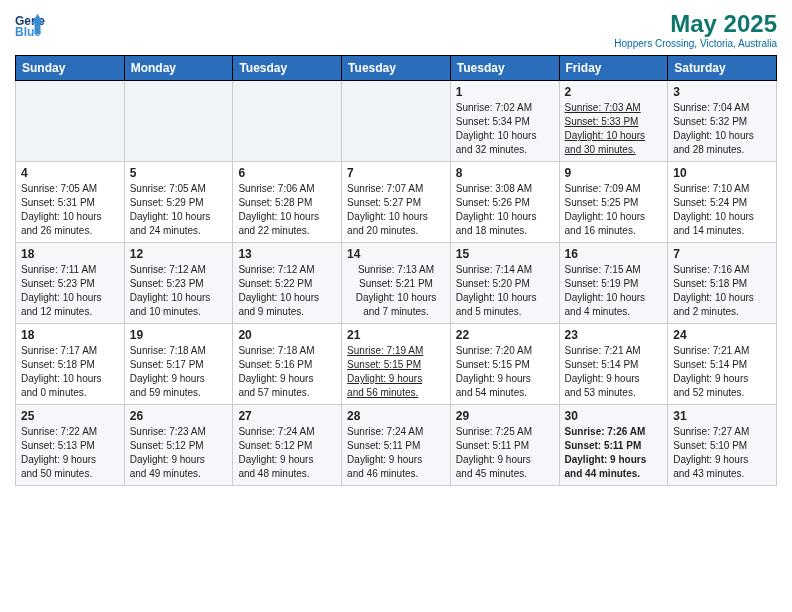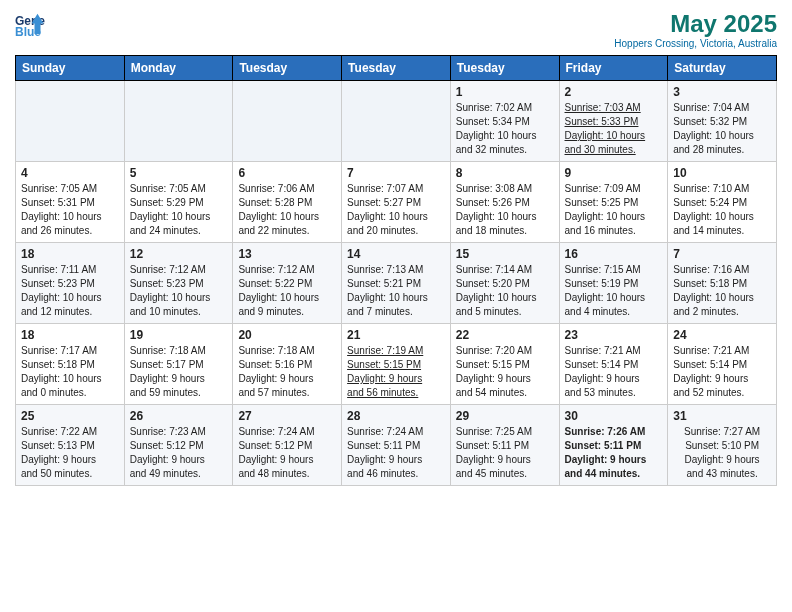--- a/index.html
+++ b/index.html
@@ -210,21 +210,21 @@
         </td>
         <td>
           <span class="day-number">13</span>
           <div class="day-info" style="white-space: pre-line;">Sunrise: 7:12 AM
 Sunset: 5:22 PM
 Daylight: 10 hours
 and 9 minutes.</div>
         </td>
         <td>
           <span class="day-number">14</span>
-          <div class="day-info" style="white-space: pre-line;">Sunrise: 7:13 AM
+          <div class="day-info" style="white-space: pre-line; text-align: center;">Sunrise: 7:13 AM
 Sunset: 5:21 PM
 Daylight: 10 hours
 and 7 minutes.</div>
         </td>
         <td>
           <span class="day-number">15</span>
           <div class="day-info" style="white-space: pre-line;">Sunrise: 7:14 AM
 Sunset: 5:20 PM
 Daylight: 10 hours
 and 5 minutes.</div>
@@ -333,20 +333,20 @@
         </td>
         <td>
           <span class="day-number">30</span>
           <div class="day-info" style="white-space: pre-line; font-weight: bold;">Sunrise: 7:26 AM
 Sunset: 5:11 PM
 Daylight: 9 hours
 and 44 minutes.</div>
         </td>
         <td>
           <span class="day-number">31</span>
-          <div class="day-info" style="white-space: pre-line; text-align: center;">Sunrise: 7:27 AM
+          <div class="day-info" style="white-space: pre-line;">Sunrise: 7:27 AM
 Sunset: 5:10 PM
 Daylight: 9 hours
 and 43 minutes.</div>
         </td>
       </tr>
     </tbody>
 </table>
 
 </body></html>

